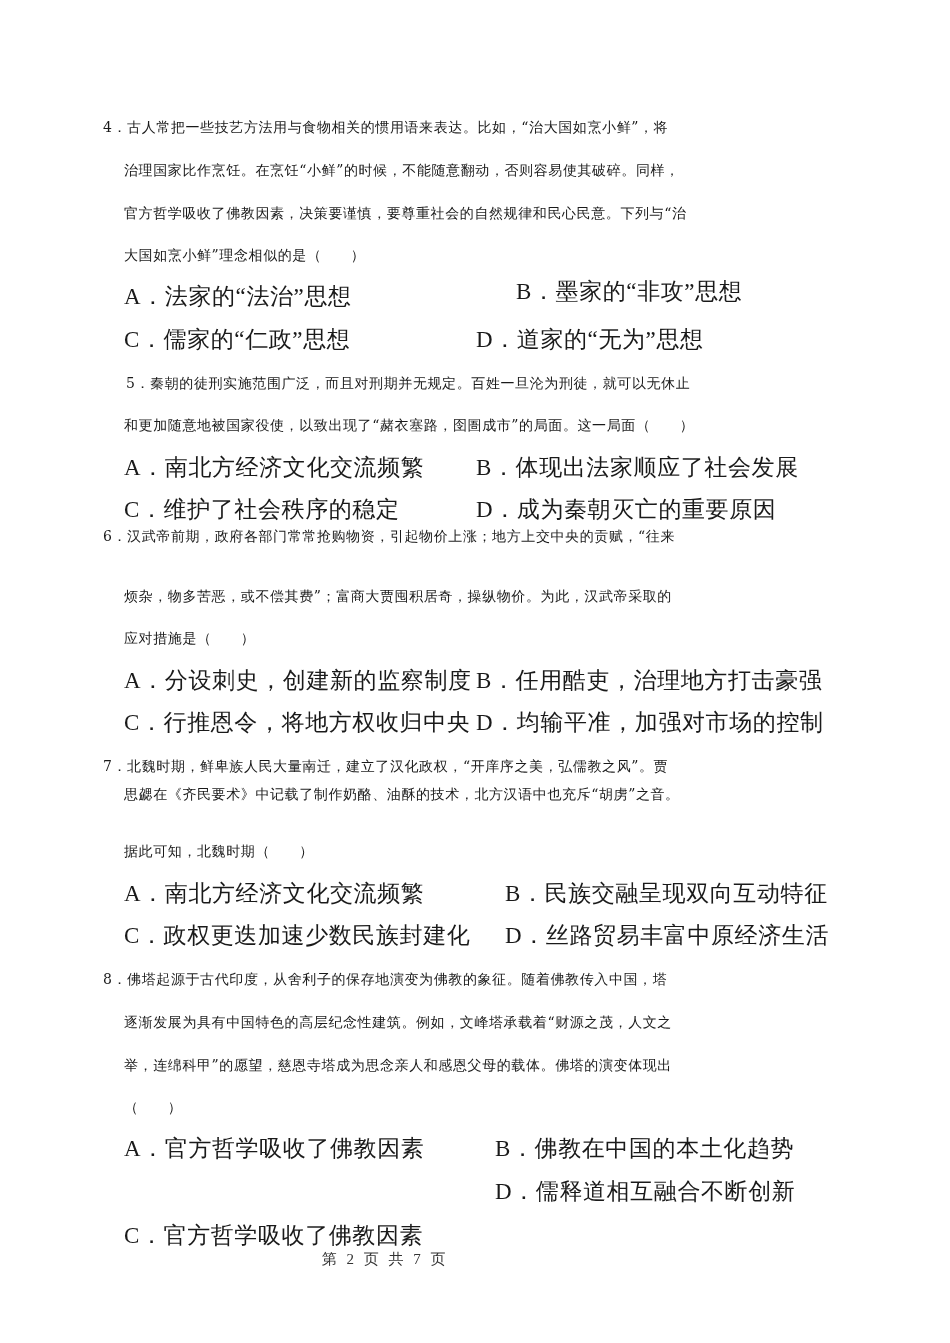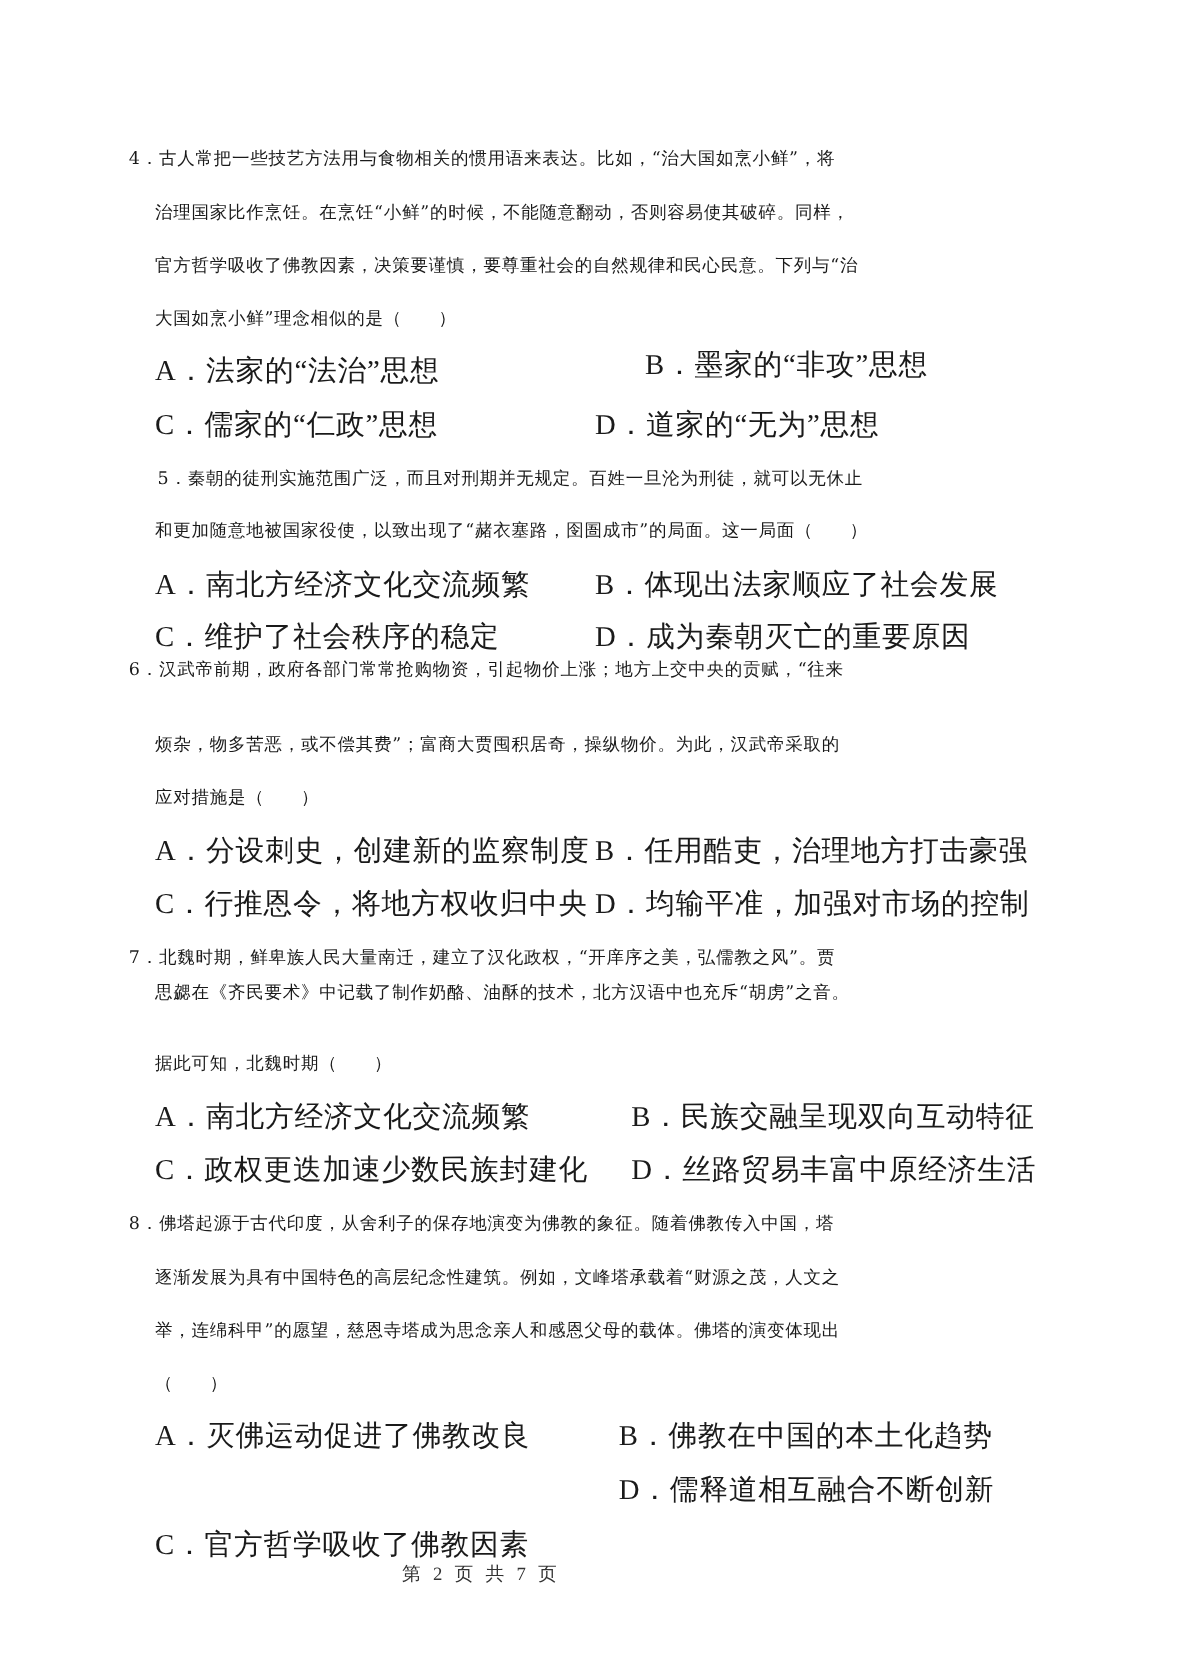--- a/index.html
+++ b/index.html
@@ -63,20 +63,20 @@
     <div class="opt" style="left:505px; top:882px;">B．民族交融呈现双向互动特征</div>
     <div class="opt" style="left:124px; top:924px;">C．政权更迭加速少数民族封建化</div>
     <div class="opt" style="left:505px; top:924px;">D．丝路贸易丰富中原经济生活</div>
   </div>
 
   <div>
     <div class="line" style="left:103px; top:967px;">8．佛塔起源于古代印度，从舍利子的保存地演变为佛教的象征。随着佛教传入中国，塔</div>
     <div class="line" style="left:124px; top:1010px;">逐渐发展为具有中国特色的高层纪念性建筑。例如，文峰塔承载着“财源之茂，人文之</div>
     <div class="line" style="left:124px; top:1053px;">举，连绵科甲”的愿望，慈恩寺塔成为思念亲人和感恩父母的载体。佛塔的演变体现出</div>
     <div class="line" style="left:124px; top:1095px;">（　　）</div>
-    <div class="opt" style="left:124px; top:1137px;">A．灭佛运动促进了佛教改良</div>
+    <div class="opt" style="left:124px; top:1137px;">A．官方哲学吸收了佛教因素</div>
     <div class="opt" style="left:495px; top:1137px;">B．佛教在中国的本土化趋势</div>
     <div class="opt" style="left:124px; top:1224px;">C．官方哲学吸收了佛教因素</div>
     <div class="opt" style="left:495px; top:1180px;">D．儒释道相互融合不断创新</div>
   </div>
 
   <div class="footer">第 2 页 共 7 页</div>
 </div>
 
 </body></html>

